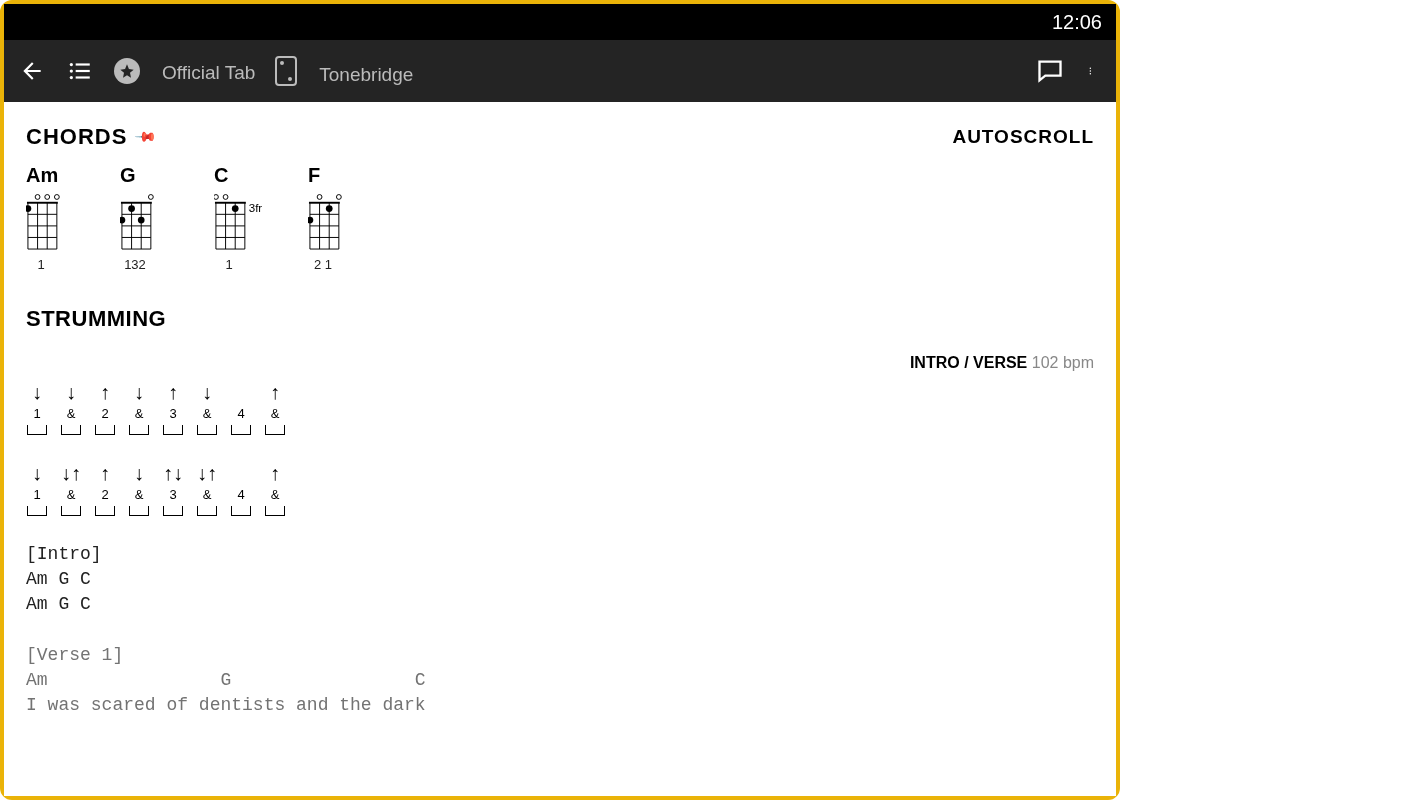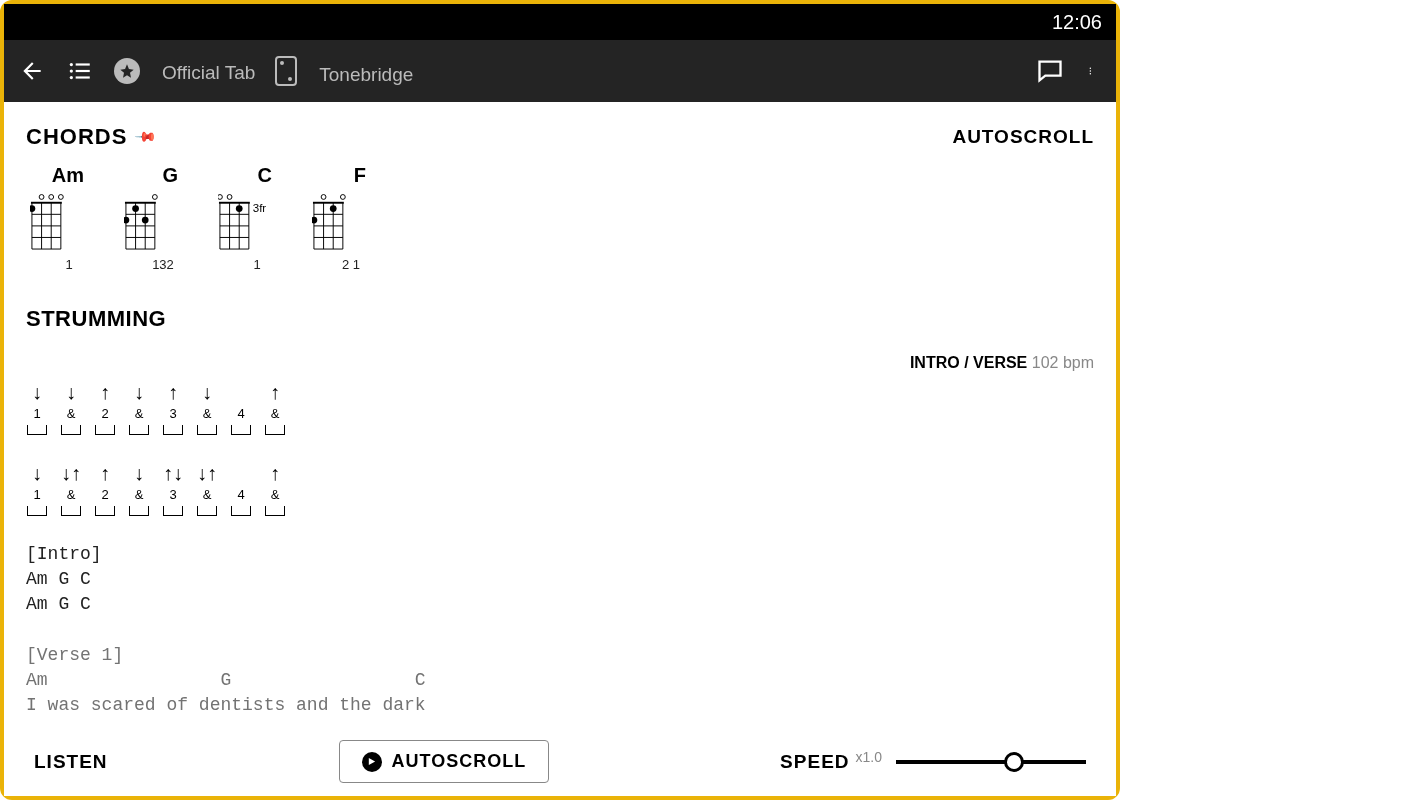--- a/index.html
+++ b/index.html
@@ -15,21 +15,21 @@
   .tonebridge-icon::before, .tonebridge-icon::after { content:''; position:absolute; width:4px; height:4px; background:#bbb; border-radius:50%; }
   .tonebridge-icon::before { top:3px; left:3px; }
   .tonebridge-icon::after { bottom:3px; right:3px; }
   .content { flex: 1; overflow: hidden; position: relative; background: #fff; }
   .scroll-inner { padding: 22px 22px; height: 100%; overflow: hidden; }
   .chords-row { display: flex; justify-content: space-between; align-items: center; margin-bottom: 14px; }
   .chords-title { font-size: 22px; font-weight: bold; letter-spacing: 1px; display: flex; align-items: center; gap: 10px; }
   .pin-icon { font-size: 14px; transform: rotate(45deg); color: #333; }
   .transpose { font-size: 19px; font-weight: bold; letter-spacing: 1px; cursor: pointer; }
   .chord-list { display: flex; gap: 36px; margin-bottom: 34px; }
-  .chord { display: flex; flex-direction: column; align-items: flex-end; width: 58px; }
+  .chord { display: flex; flex-direction: column; align-items: flex-start; width: 58px; }
   .chord-name { font-size: 20px; font-weight: bold; margin-bottom: 4px; }
   .chord svg { display: block; }
   .chord-fingers { font-size: 13px; color: #222; margin-top: 2px; text-align: center; width: 30px; }
   .strum-title { font-size: 22px; font-weight: bold; letter-spacing: 0.5px; margin-bottom: 22px; }
   .pattern-label { font-size: 16px; margin-bottom: 8px; text-align: right; }
   .pattern-label b { font-weight: bold; }
   .pattern-label .bpm { color: #888; }
   .strum-pattern { display: flex; gap: 12px; margin-bottom: 26px; }
   .beat { display: flex; flex-direction: column; align-items: center; width: 22px; }
   .arrow-slot { height: 24px; display: flex; align-items: center; justify-content: center; }
@@ -313,32 +313,14 @@
               <div class="rest"></div>
             </div>
           </div>
         </div>
 
       <div class="tab-text" id="tab-text"><div>[Intro]</div><div>Am G C</div><div>Am G C</div><div>&nbsp;</div><div class="fade-line">[Verse 1]</div><div class="fade-line">Am                G                 C</div><div class="fade-line">I was scared of dentists and the dark</div></div>
 
     </div>
   </div>
 
-  <div class="bottom-bar">
-    <div class="listen">LISTEN</div>
-    <div class="autoscroll">
-      <div class="play-circle">
-        <svg viewBox="0 0 10 10" width="9" height="9">
-            <path d="M2 1v8l7-4z"></path>
-          </svg>
-      </div>
-      <span>AUTOSCROLL</span>
-    </div>
-    <div class="speed-group">
-      <span class="speed-label">SPEED</span>
-      <span class="speed-mult">x1.0</span>
-      <div class="slider">
-        <div class="slider-thumb" id="slider-thumb" style="left: 62%;"></div>
-      </div>
-    </div>
-  </div>
 
 </div>
 
 </body></html>

